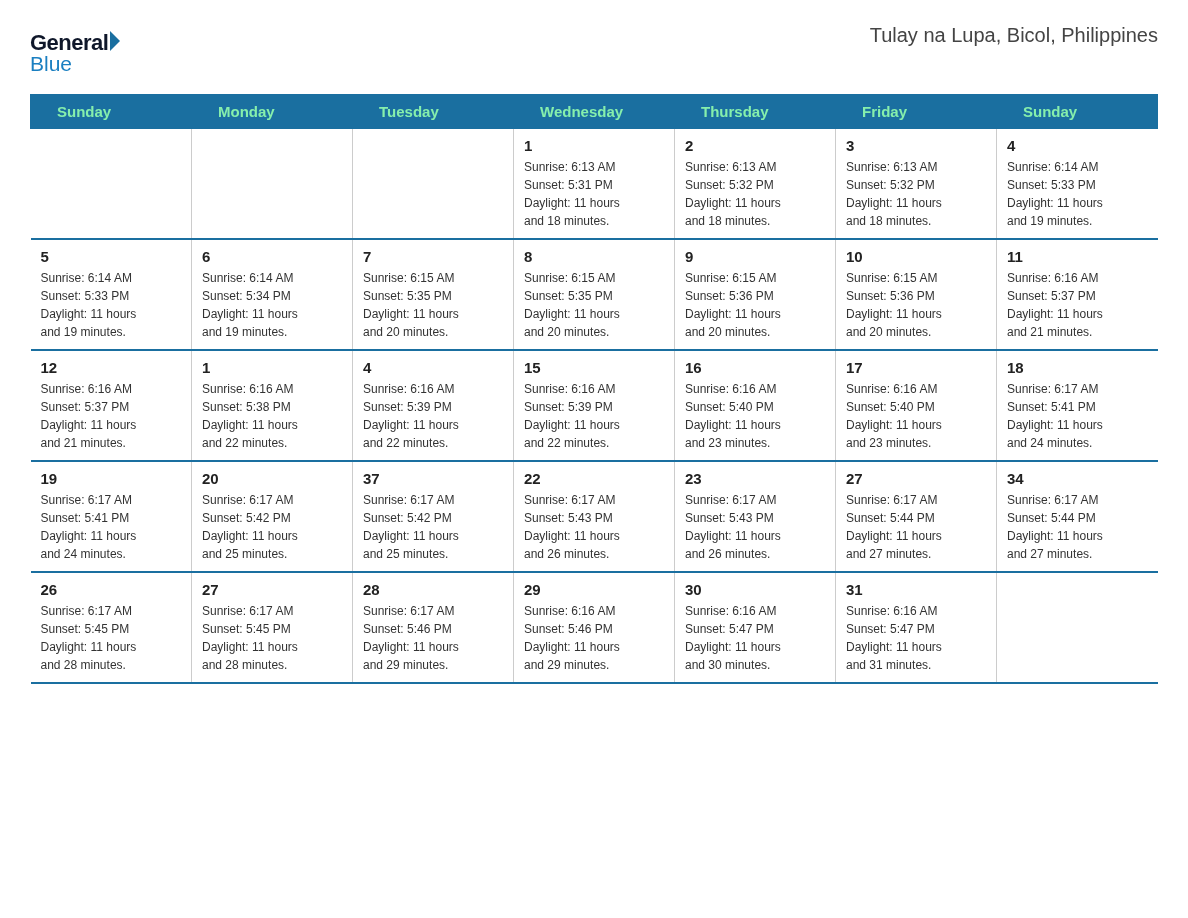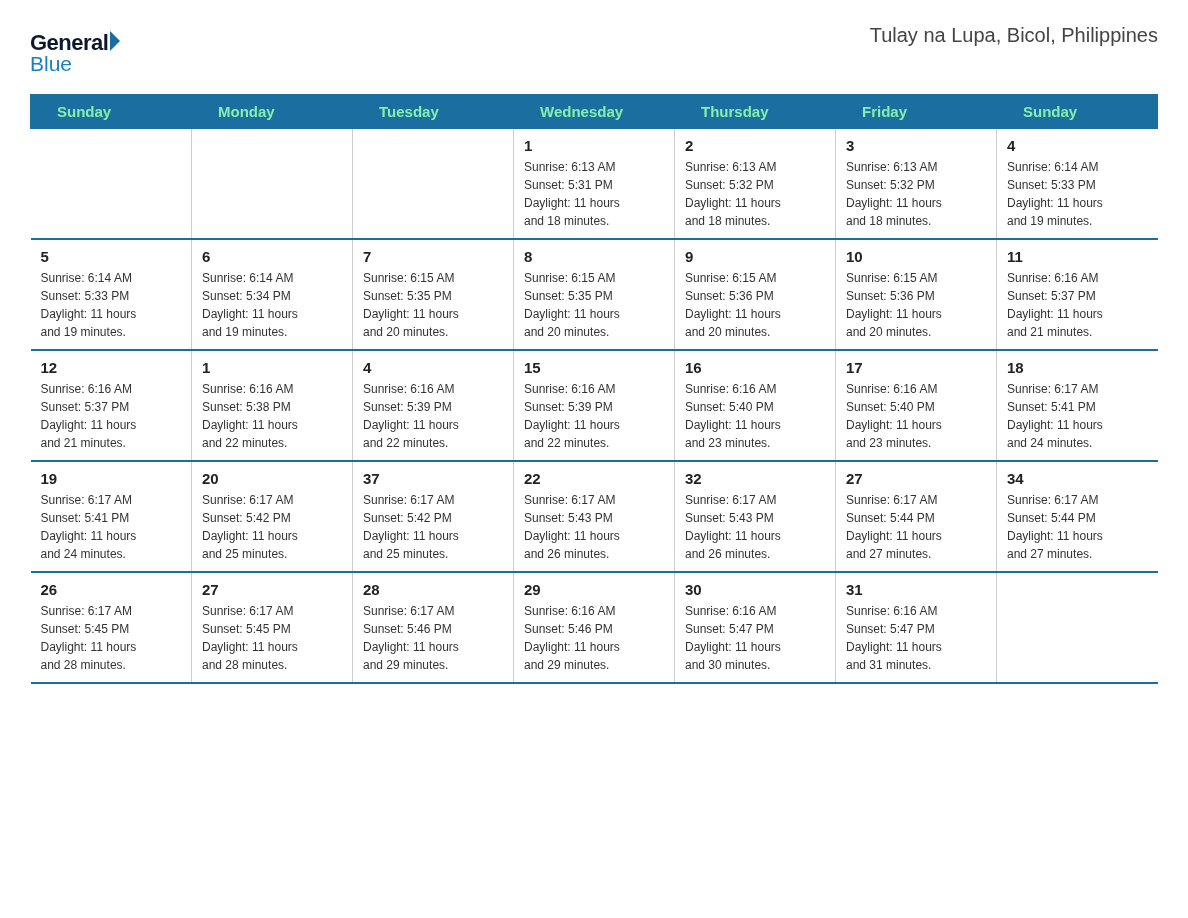--- a/index.html
+++ b/index.html
@@ -302,21 +302,21 @@
 and 25 minutes.</div>
         </td>
         <td>
           <span class="day-number">22</span>
           <div class="day-info" style="white-space: pre-line;">Sunrise: 6:17 AM
 Sunset: 5:43 PM
 Daylight: 11 hours
 and 26 minutes.</div>
         </td>
         <td>
-          <span class="day-number">32</span>
+          <span class="day-number">23</span>
           <div class="day-info" style="white-space: pre-line;">Sunrise: 6:17 AM
 Sunset: 5:43 PM
 Daylight: 11 hours
 and 26 minutes.</div>
         </td>
         <td>
           <span class="day-number">27</span>
           <div class="day-info" style="white-space: pre-line;">Sunrise: 6:17 AM
 Sunset: 5:44 PM
 Daylight: 11 hours

